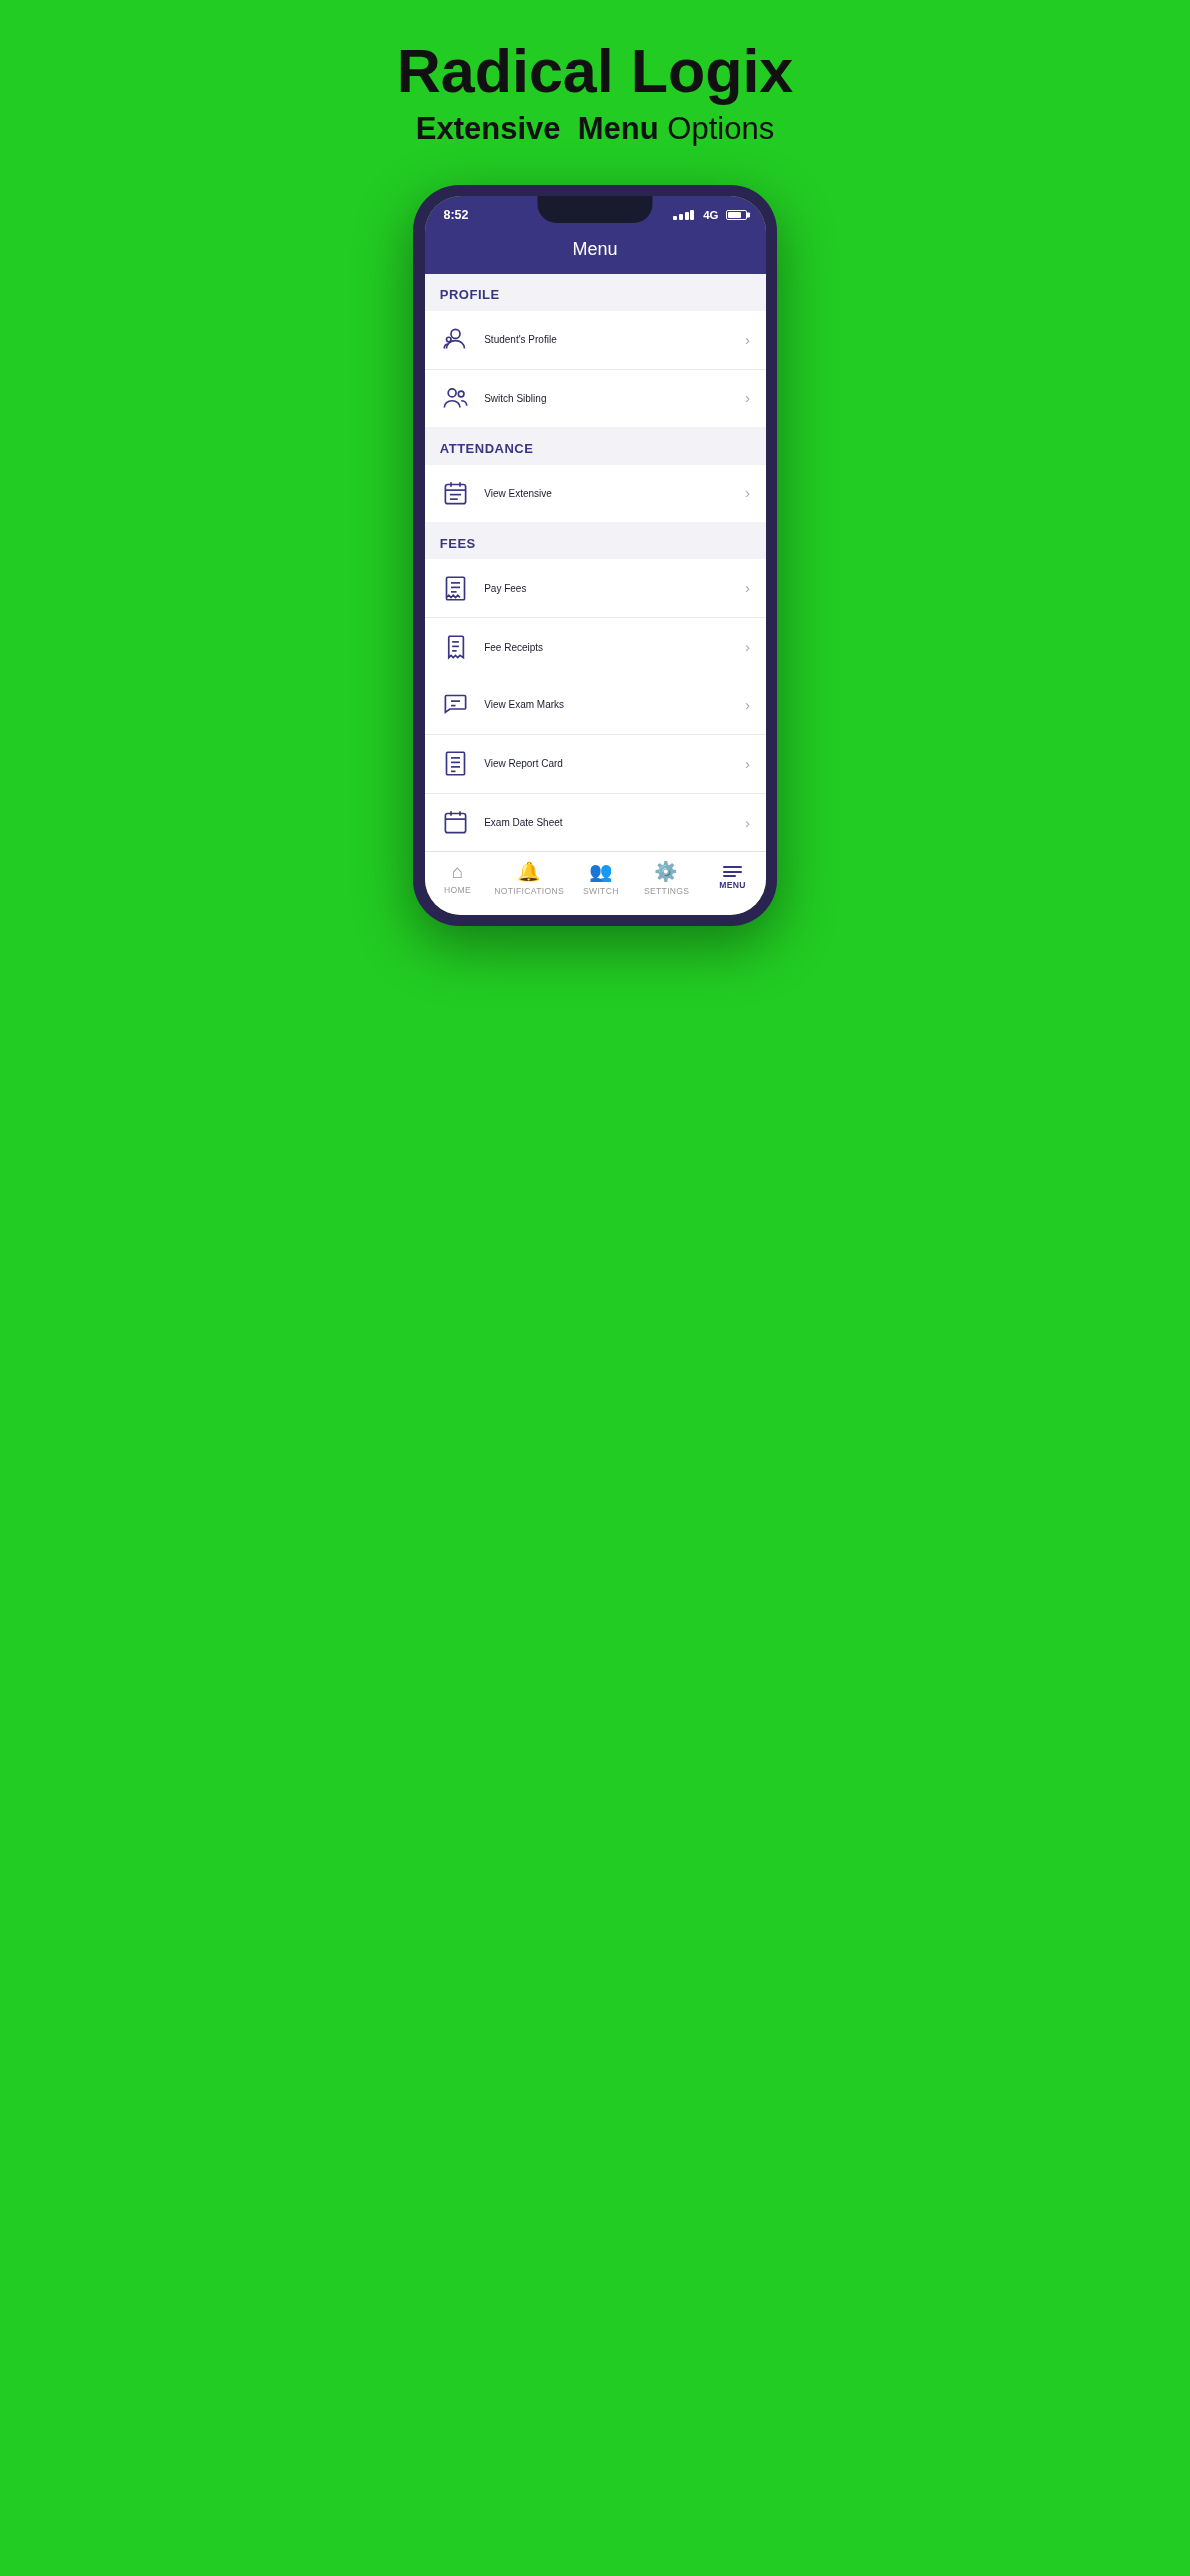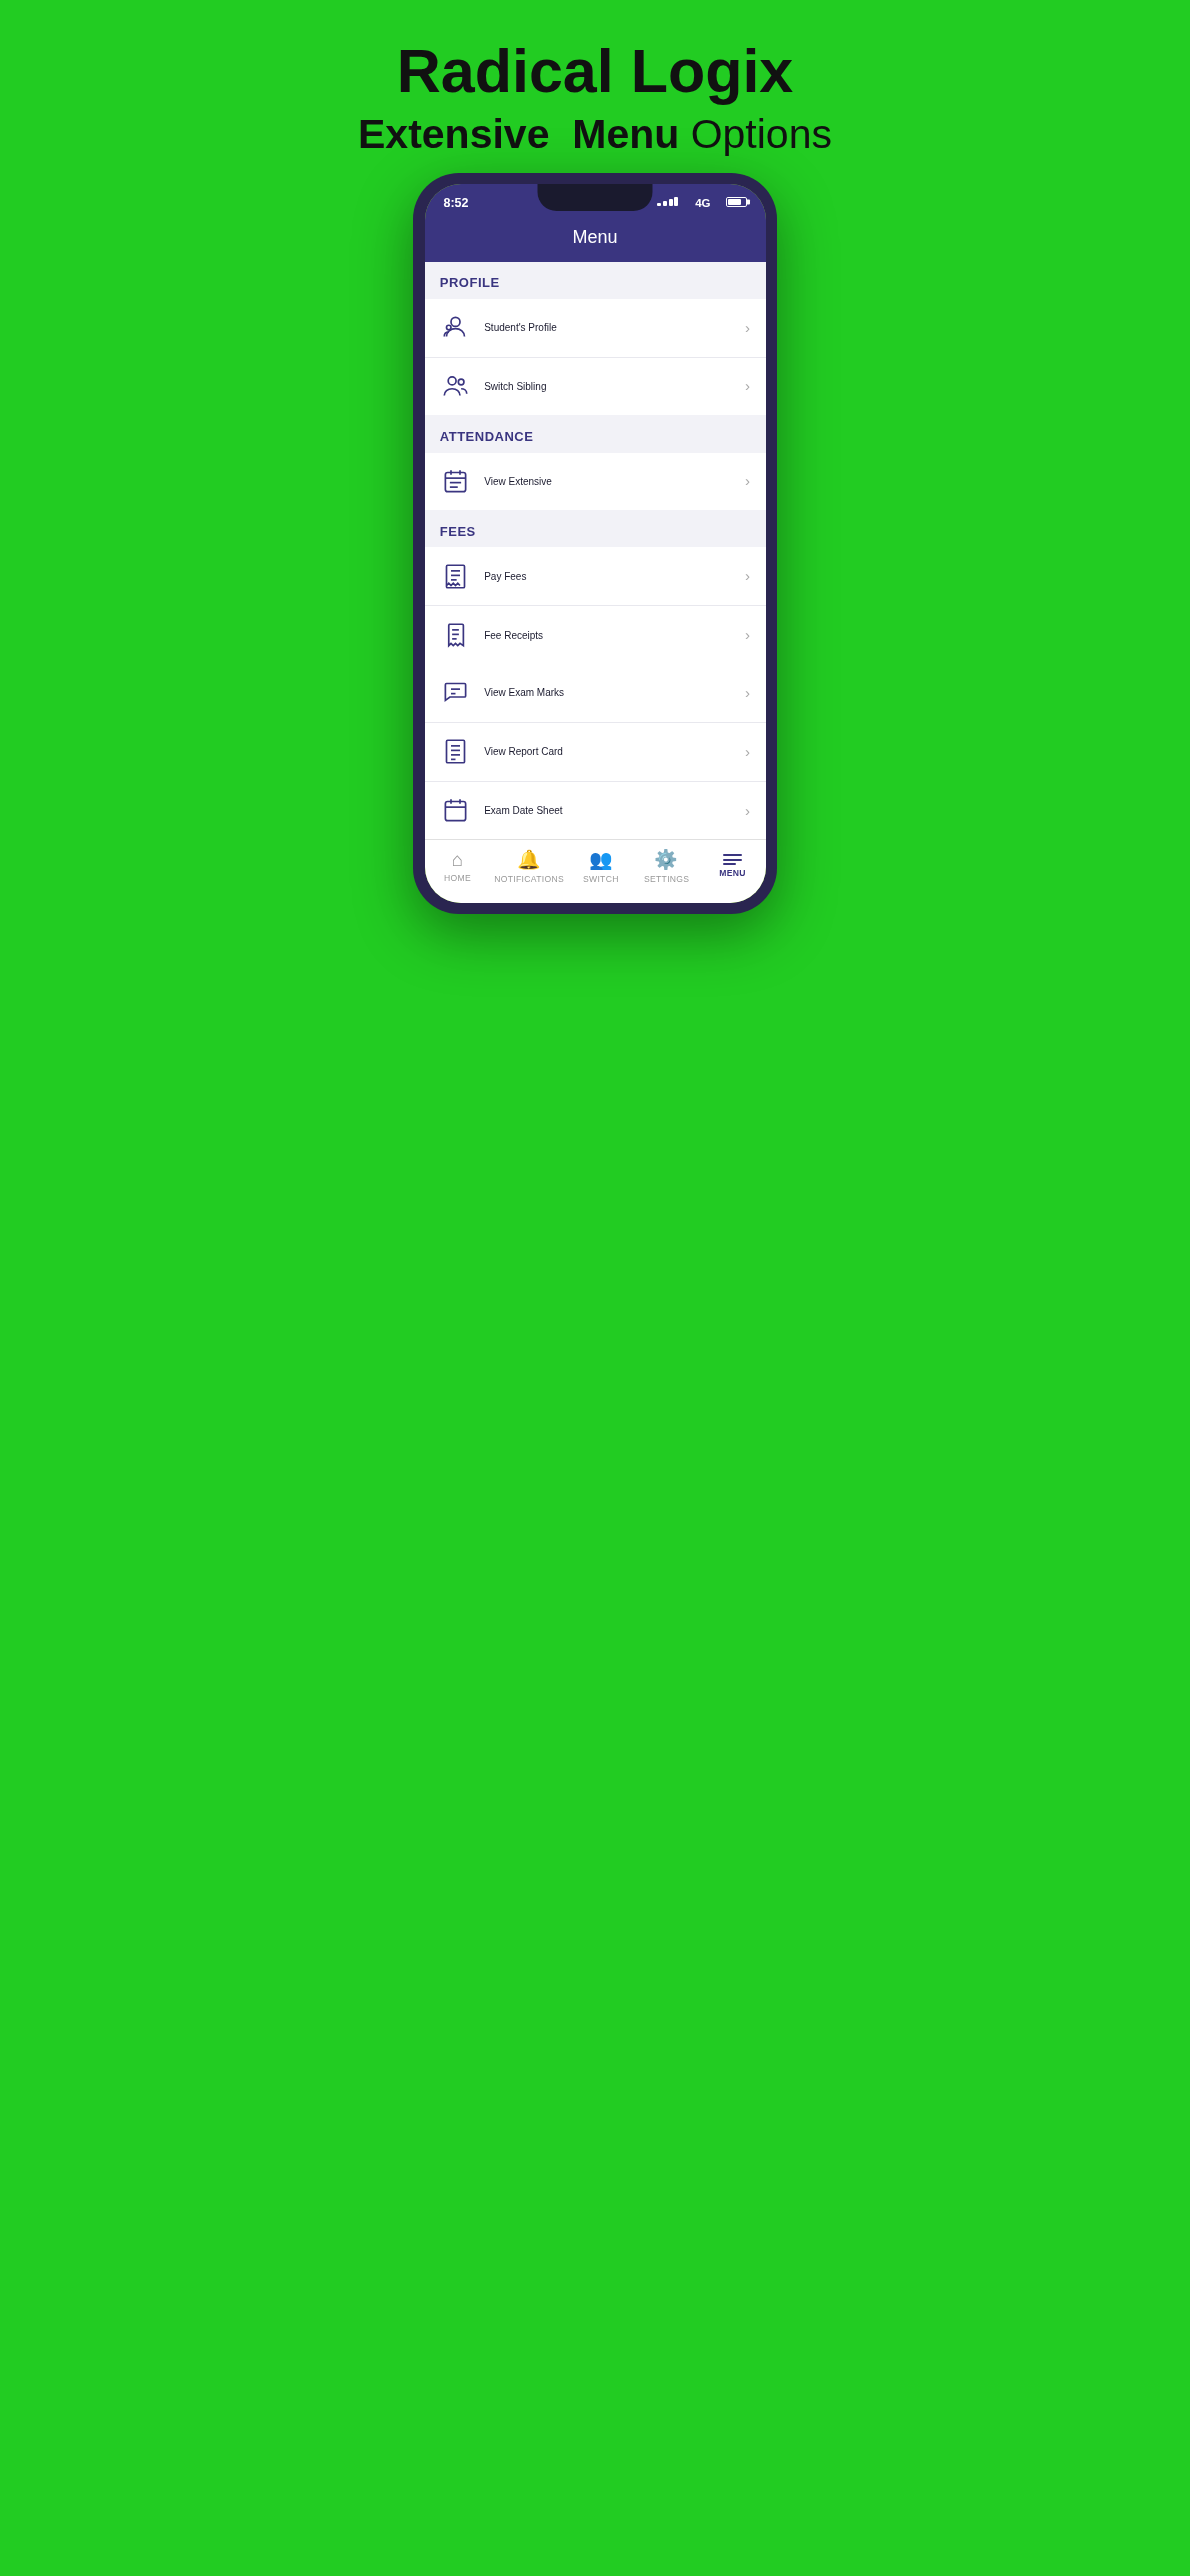--- a/index.html
+++ b/index.html
@@ -18,23 +18,23 @@
     .page-title {
       font-size: 61px;
       font-weight: 700;
       color: #111;
       text-align: center;
       line-height: 1.1;
       margin-bottom: 5.8px;
     }
 
     .page-subtitle {
-      font-size: 41px;
+      font-size: 31px;
       text-align: center;
-      margin-bottom: 15px;
+      margin-bottom: 38px;
       color: #111;
     }
 
     .page-subtitle .bold-dark { font-weight: 800; color: #111; }
     .page-subtitle .normal { font-weight: 400; color: #111; }
 
     
     .phone-frame {
       width: 364px;
       background: #2a2550;
@@ -73,22 +73,22 @@
       height: 27px;
       background: #1a1a2e;
       border-radius: 0 0 19px 19px;
       z-index: 10;
     }
 
     .status-time { z-index: 1; }
 
     .status-icons {
       display: flex;
-      align-items: flex-start;
-      gap: 15px;
+      align-items: center;
+      gap: 7px;
       z-index: 1;
     }
 
     .signal-bars {
       display: flex;
       align-items: flex-end;
       gap: 1.9px;
     }
 
     .signal-bars span {

